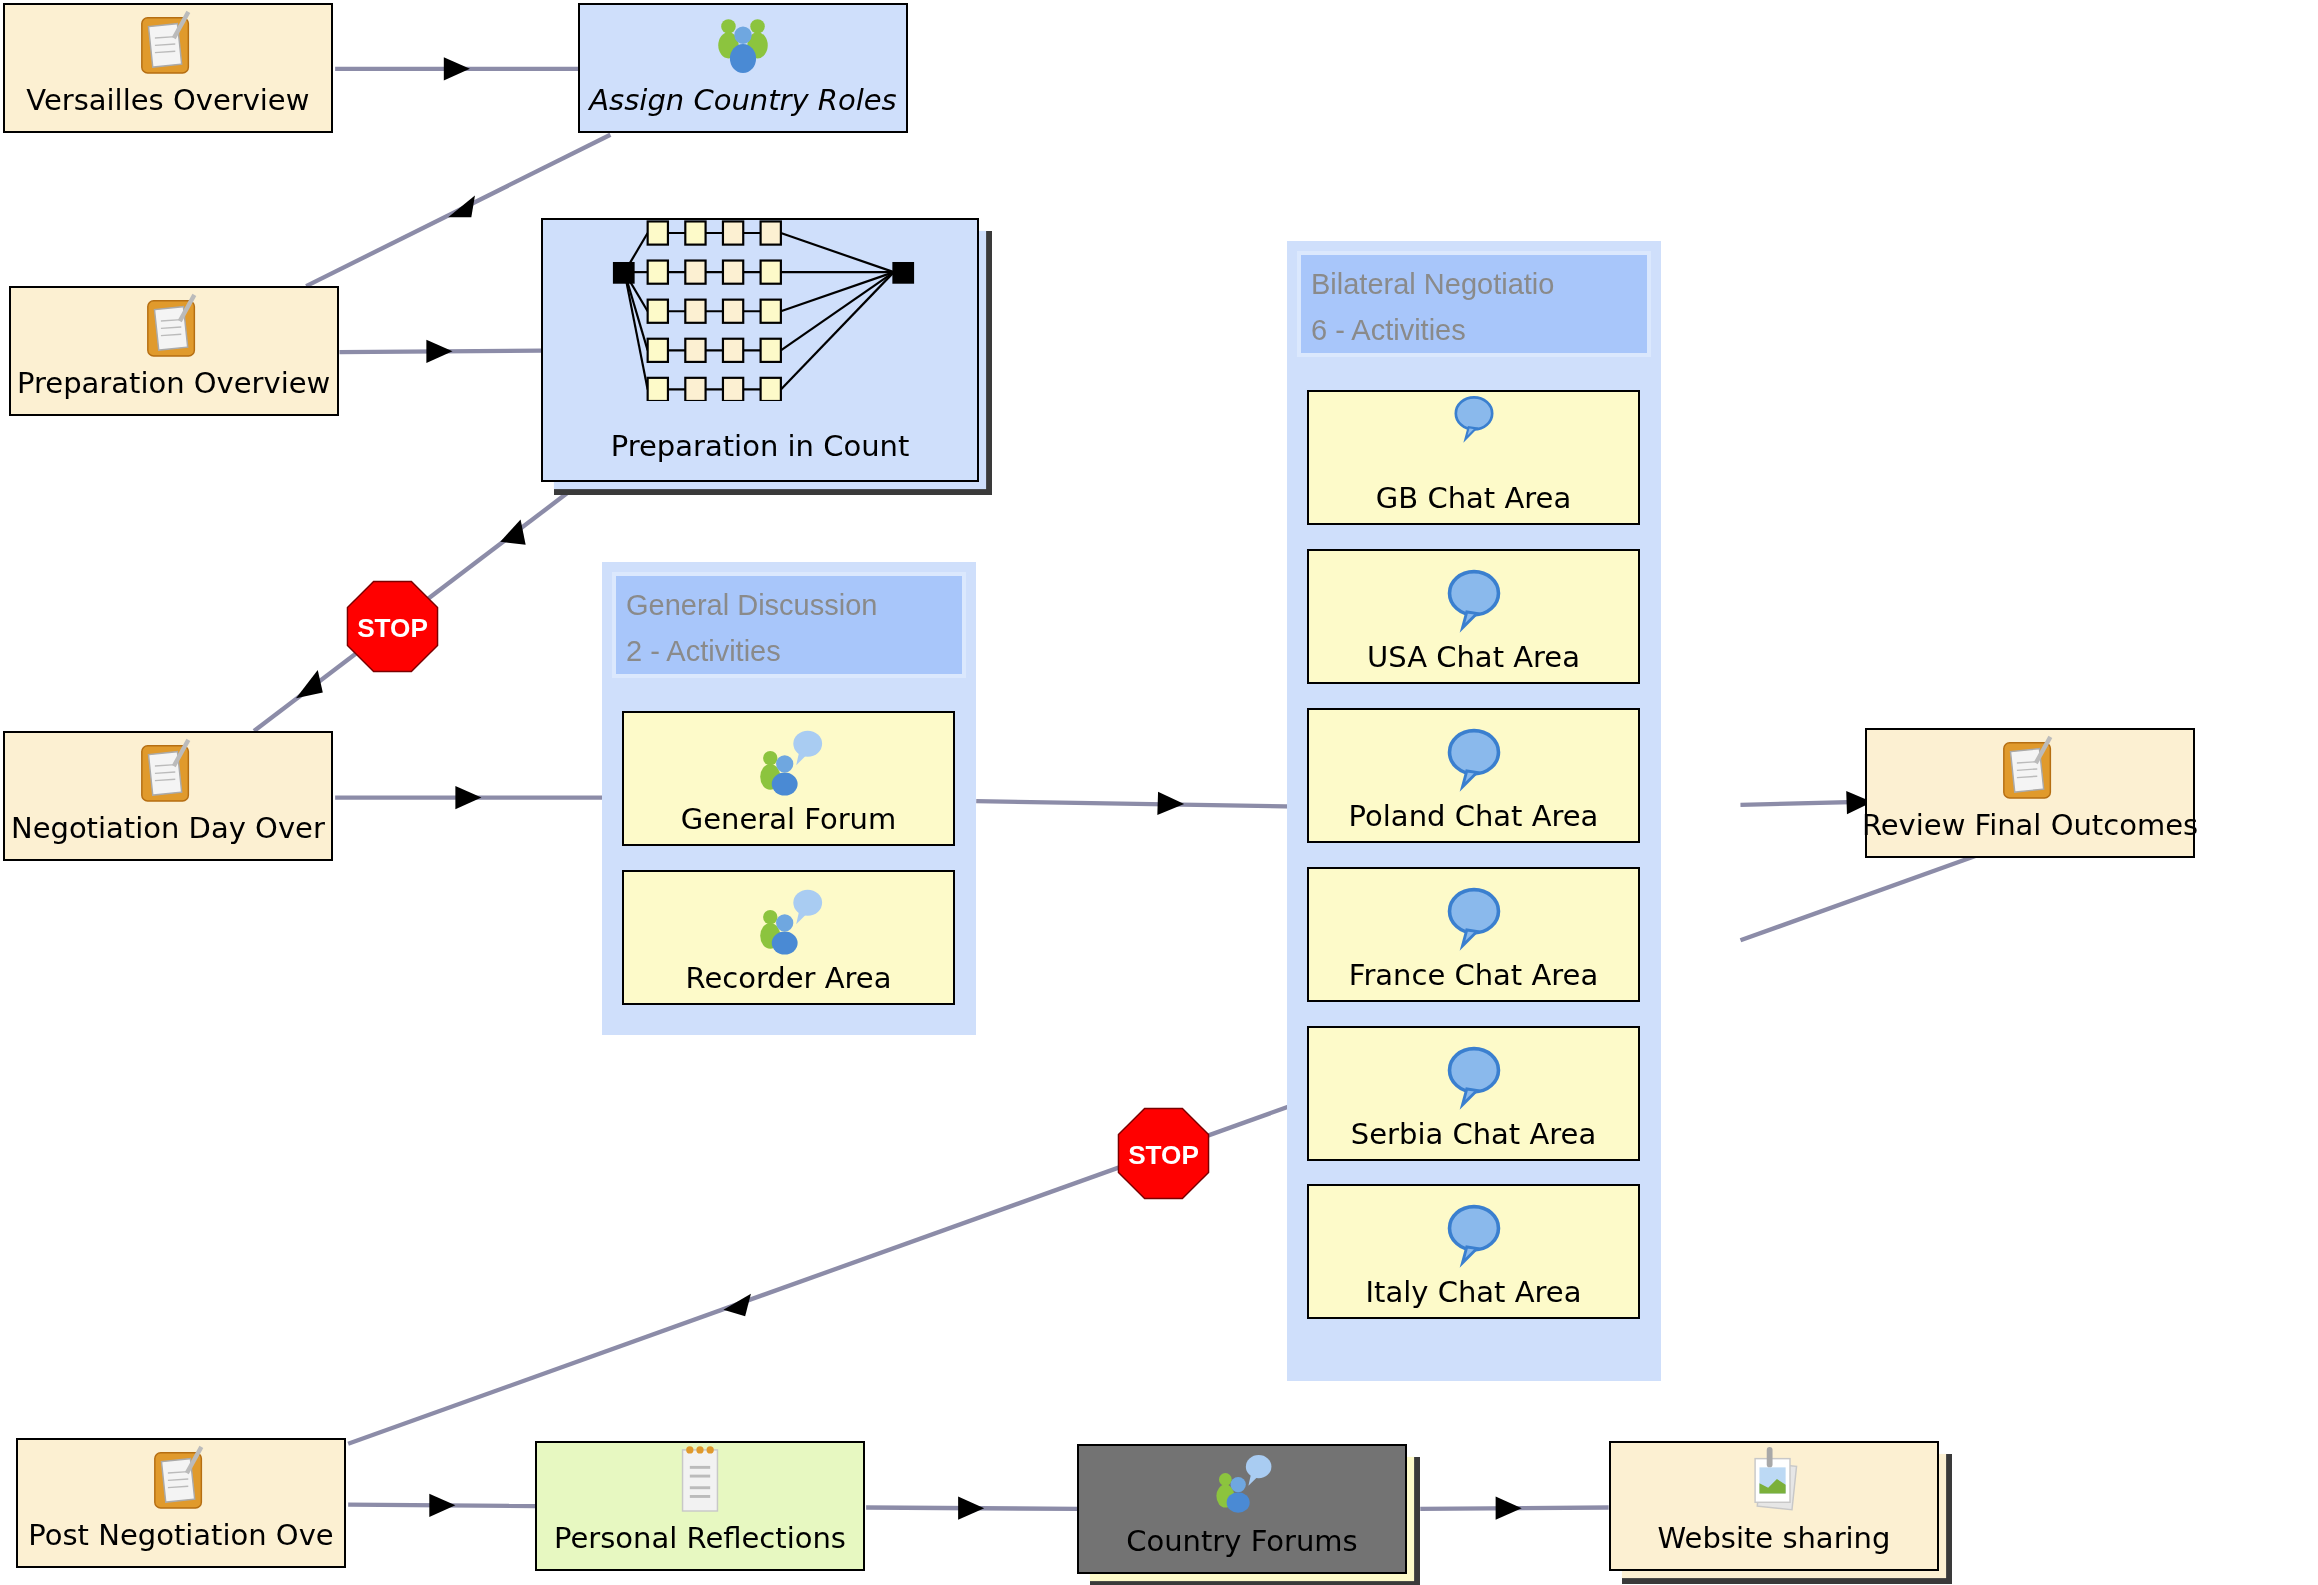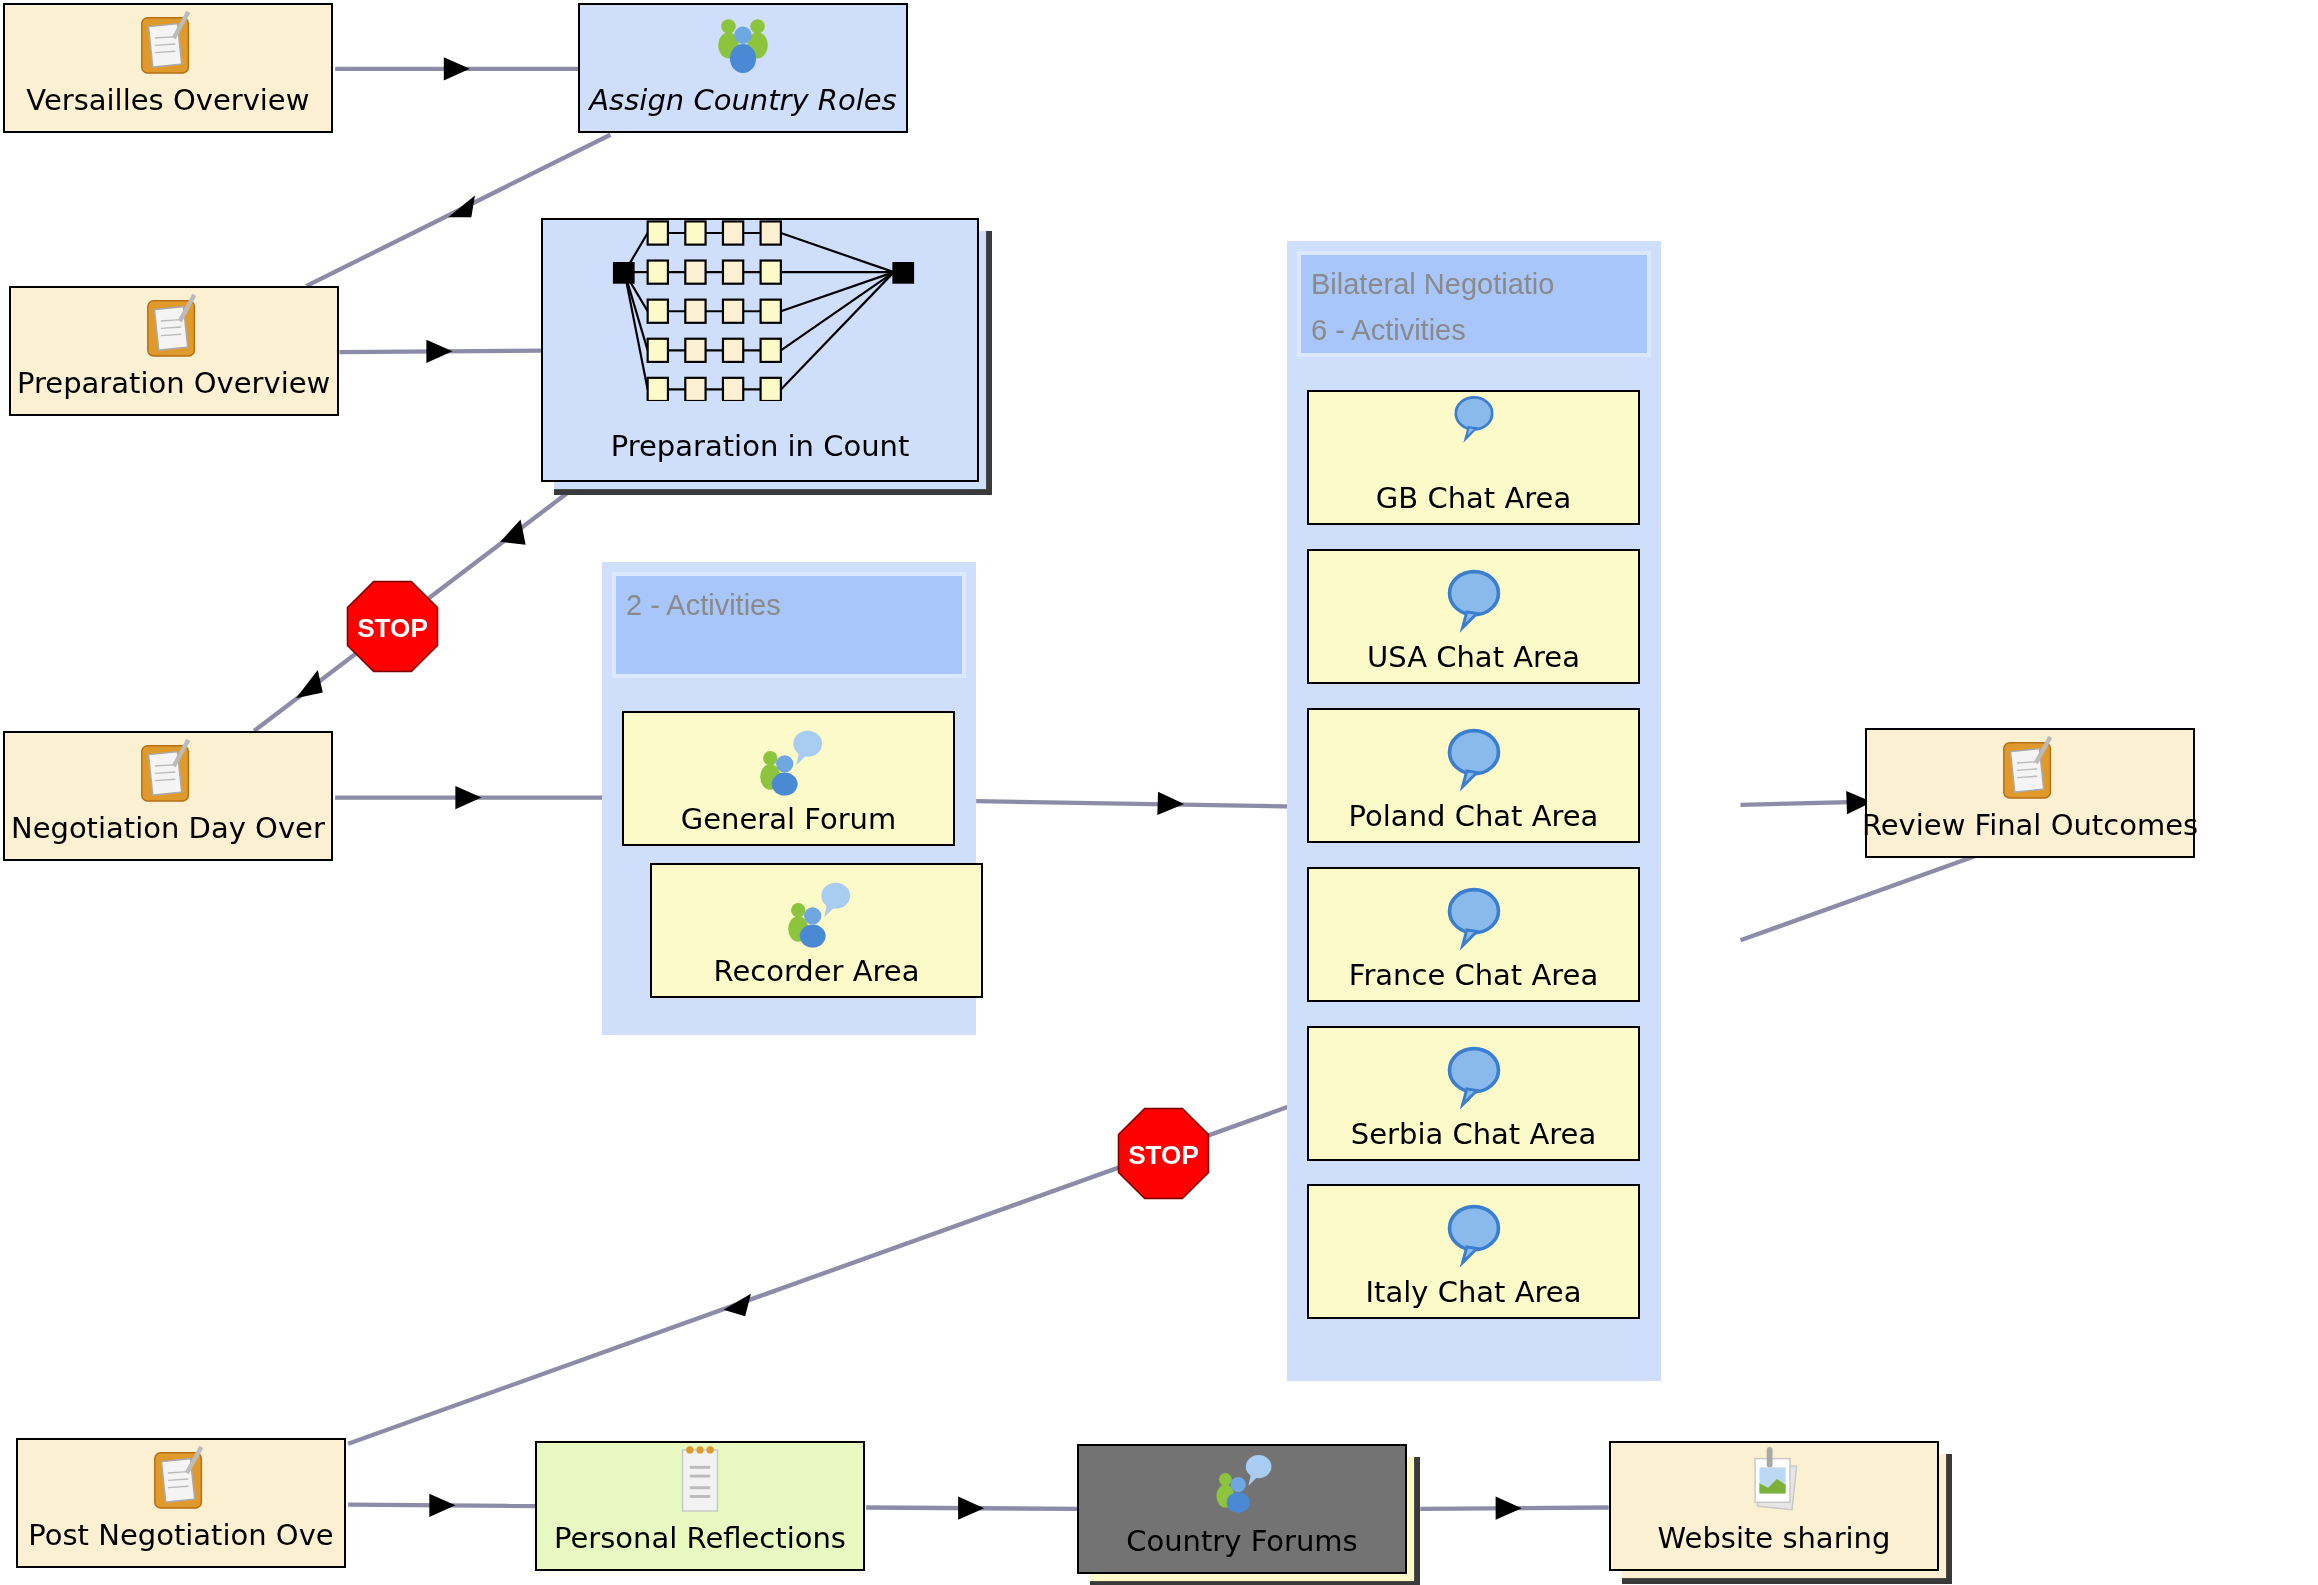--- a/index.html
+++ b/index.html
@@ -156,34 +156,35 @@
   <polygon points="38,2 90,2 126,38 126,90 90,126 38,126 2,90 2,38" fill="#ff0000" stroke="#7a0000" stroke-width="2"></polygon>
   <text x="64" y="78" text-anchor="middle" font-family="Liberation Sans, sans-serif" font-weight="bold" font-size="36" fill="#fff">STOP</text>
 </svg>
 <svg class="stop" style="left:1117px;top:1107px;" viewBox="0 0 128 128">
   <polygon points="38,2 90,2 126,38 126,90 90,126 38,126 2,90 2,38" fill="#ff0000" stroke="#7a0000" stroke-width="2"></polygon>
   <text x="64" y="78" text-anchor="middle" font-family="Liberation Sans, sans-serif" font-weight="bold" font-size="36" fill="#fff">STOP</text>
 </svg>
 
 <div class="optional" style="left:602px;top:562px;width:374px;height:473px;">
   <div class="hdr">
+    <div>General Discussion</div>
     <div>2 - Activities</div>
   </div>
   <div class="child" style="top:149px;">
     <svg class="icon" viewBox="0 0 50 48">
         <ellipse cx="38" cy="12" rx="10" ry="9" fill="#a9ccf2"></ellipse>
         <polygon points="32,18 30,27 37,20" fill="#a9ccf2"></polygon>
         <circle cx="12" cy="22" r="5" fill="#8cc43e"></circle>
         <ellipse cx="12" cy="35" rx="7" ry="9" fill="#8cc43e"></ellipse>
         <circle cx="22" cy="26" r="6" fill="#6fa7e0"></circle>
         <ellipse cx="22" cy="40" rx="9" ry="8" fill="#4a8ad4"></ellipse>
       </svg>
     <span class="label">General Forum</span>
   </div>
-  <div class="child" style="top:301px;margin-left:28px;">
+  <div class="child" style="top:308px;">
     <svg class="icon" viewBox="0 0 50 48">
         <ellipse cx="38" cy="12" rx="10" ry="9" fill="#a9ccf2"></ellipse>
         <polygon points="32,18 30,27 37,20" fill="#a9ccf2"></polygon>
         <circle cx="12" cy="22" r="5" fill="#8cc43e"></circle>
         <ellipse cx="12" cy="35" rx="7" ry="9" fill="#8cc43e"></ellipse>
         <circle cx="22" cy="26" r="6" fill="#6fa7e0"></circle>
         <ellipse cx="22" cy="40" rx="9" ry="8" fill="#4a8ad4"></ellipse>
       </svg>
     <span class="label">Recorder Area</span>
   </div>

